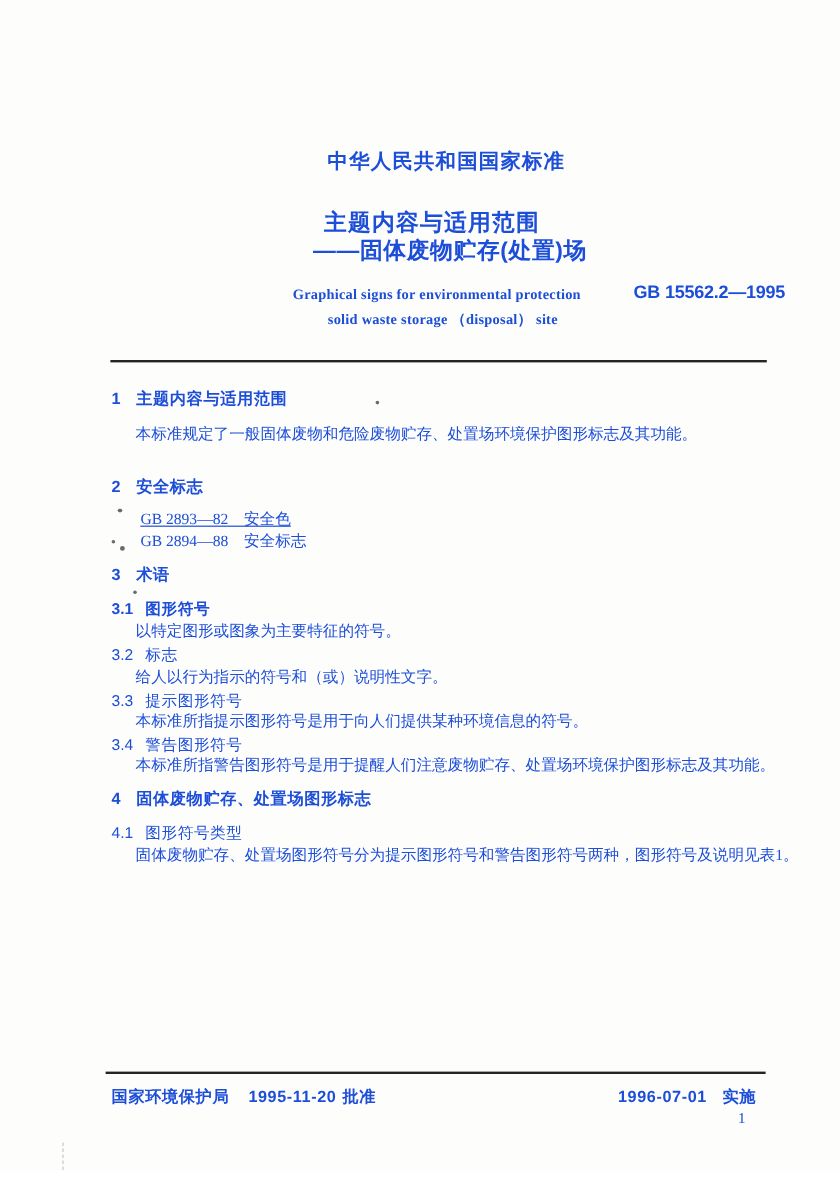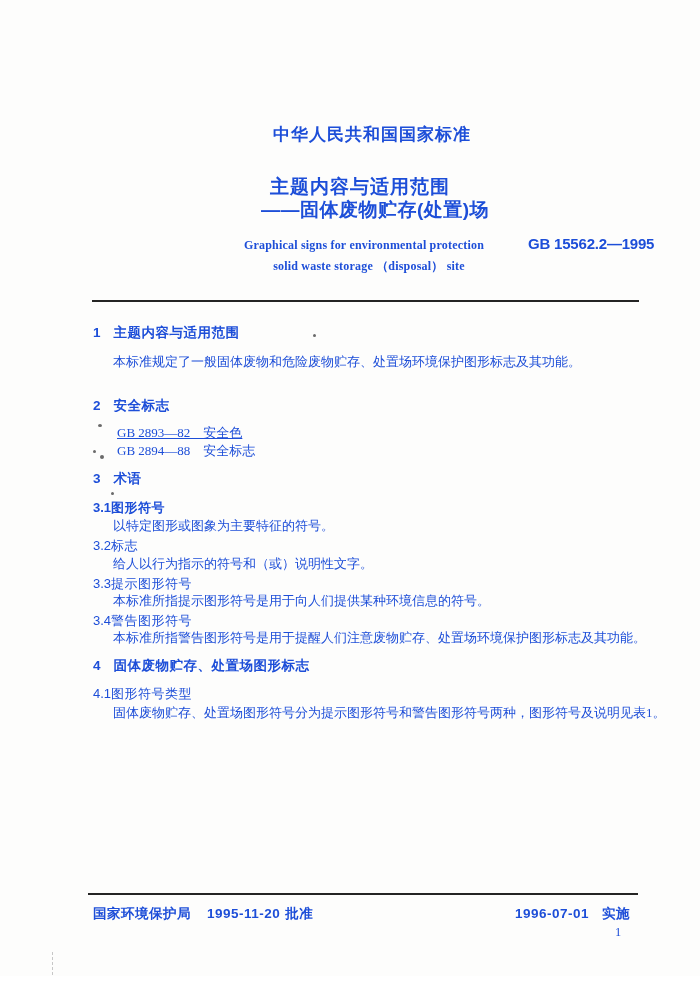--- a/index.html
+++ b/index.html
@@ -22,21 +22,21 @@
   .std-no { top:236px; left:528px; font-size:15px; font-weight:bold; letter-spacing:-0.2px; }
 
   .rule { position:absolute; height:2px; background:#242424; }
   .rule-top { top:300px; left:92px; width:547px; }
   .rule-bottom { top:893px; left:88px; width:550px; }
 
   
   .h { font-family:"Liberation Sans", sans-serif; font-weight:bold; font-size:13.5px; letter-spacing:0.5px; }
   .h .num { display:inline-block; margin-right:13px; letter-spacing:0; }
   .sub { font-family:"Liberation Sans", sans-serif; font-size:13px; letter-spacing:0.5px; }
-  .sub .num { display:inline-block; letter-spacing:0; }
+  .sub .num { display:inline-block; margin-right:10px; letter-spacing:0; }
   .sub-bold { font-weight:bold; }
   .body-text { font-size:13px; letter-spacing:0; }
 
   .l-h1  { top:326px; left:93px; }
   .l-p1  { top:355px; left:113px; }
   .l-p2  { top:372px; left:113px; }
   .l-h2  { top:399px; left:93px; }
   .l-r1  { top:426px; left:117px;text-decoration:underline; }
   .l-r2  { top:444px; left:117px; }
   .l-h3  { top:472px; left:93px; }

